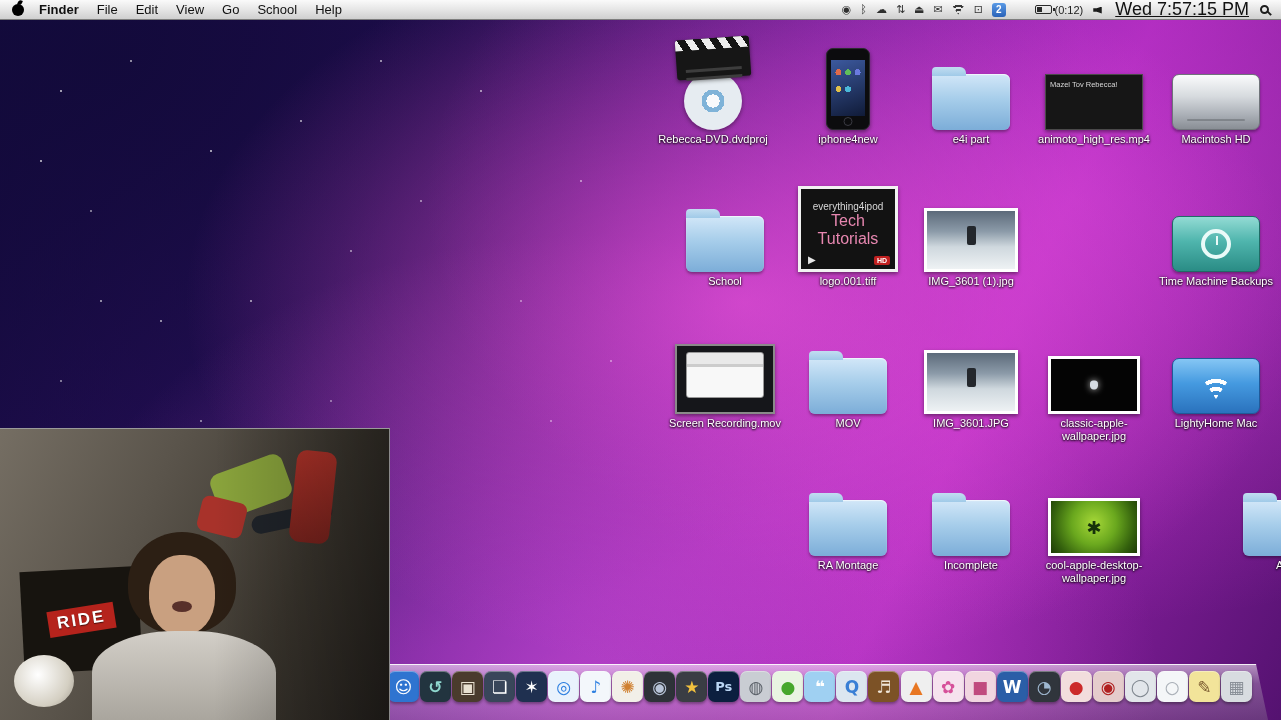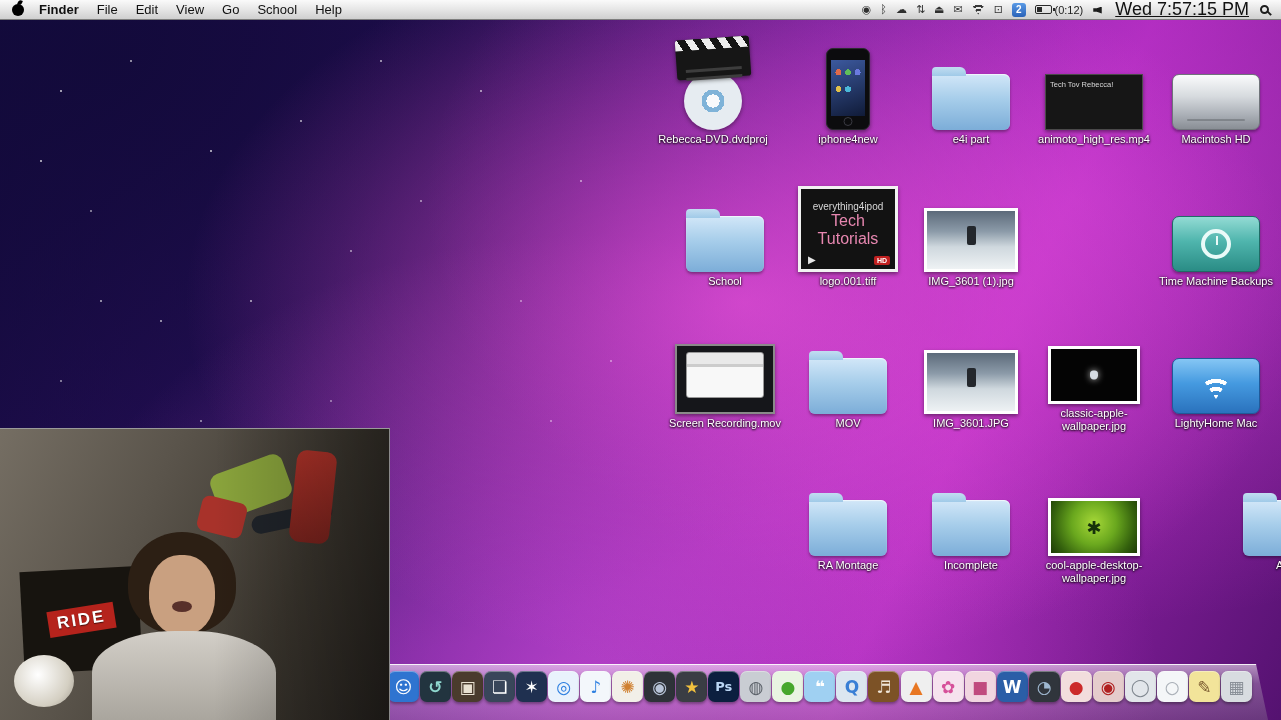--- a/index.html
+++ b/index.html
@@ -42,21 +42,21 @@
   .apple::before { content:""; position:absolute; top:-4px; left:6px; width:4px; height:5px; background:#000; border-radius:60% 0 60% 0; transform:rotate(25deg); }
   .menu-item { padding:0 9px; line-height:20px; cursor:default; }
   .app-name { font-weight:bold; }
   .mb-right { margin-left:auto; display:flex; align-items:center; gap:9px; }
   .status-icon { font-family:"DejaVu Sans", sans-serif; font-size:11px; color:#1c1c1c; opacity:.9; line-height:20px; }
   .wifi { width:13px; height:10px; display:inline-block;
     background:radial-gradient(circle at 50% 100%, #222 0 2px, transparent 2px 4px, #222 4px 6px, transparent 6px 8px, #222 8px 10px, transparent 10px);
     clip-path:polygon(50% 100%,0 0,100% 0); }
   .badge2 { background:linear-gradient(180deg,#5a9ae6,#2a62b8); color:#fff; font-size:10px; font-weight:bold;
     padding:0 4px; height:14px; line-height:14px; border-radius:3px; }
-  .batt-wrap { display:flex; align-items:center; gap:3px; font-size:11px; color:#1c1c1c; }
+  .batt-wrap { display:flex; align-items:center; gap:3px; font-size:11px; color:#1c1c1c;margin-left:20px; }
   .batt { width:17px; height:9px; border:1px solid #2a2a2a; border-radius:2px; position:relative; }
   .batt::before { content:""; position:absolute; left:1px; top:1px; bottom:1px; width:5px; background:#2a2a2a; }
   .batt::after { content:""; position:absolute; right:-4px; top:2px; width:2px; height:3px; background:#2a2a2a; }
   .spk { width:12px; height:12px; position:relative; display:inline-block; }
   .spk::before { content:""; position:absolute; left:1px; top:3px; width:10px; height:7px; background:#1c1c1c;
     clip-path:polygon(0 25%,35% 25%,85% 0,85% 100%,35% 75%,0 75%); }
   .clock { font-size:18px; color:#111; padding:0 2px;text-decoration:underline; }
   .mag { width:9px; height:9px; border:2px solid #1c1c1c; border-radius:50%; position:relative; display:inline-block; margin-right:4px; }
   .mag::after { content:""; position:absolute; width:6px; height:2px; background:#1c1c1c; transform:rotate(45deg); right:-5px; bottom:-2px; }
 
@@ -201,21 +201,21 @@
   <div class="cell" style="left:911px;top:30px">
     <div class="icon-area">
         <div class="folder"></div>
       </div>
     <div class="label">e4i part</div>
   </div>
 
   <div class="cell" style="left:1034px;top:30px">
     <div class="icon-area">
         <div class="animoto-thumb">
-      <span>Tech Tov Rebecca!</span>
+      <span>Mazel Tov Rebecca!</span>
     </div>
       </div>
     <div class="label">animoto_high_res.mp4</div>
   </div>
 
   <div class="cell" style="left:1156px;top:30px">
     <div class="icon-area">
         <div class="hdd"></div>
       </div>
     <div class="label">Macintosh HD</div>
@@ -271,21 +271,21 @@
     <div class="label">MOV</div>
   </div>
 
   <div class="cell" style="left:911px;top:314px">
     <div class="icon-area">
         <div class="photo-thumb"></div>
       </div>
     <div class="label">IMG_3601.JPG</div>
   </div>
 
-  <div class="cell" style="left:1034px;top:304px">
+  <div class="cell" style="left:1034px;top:314px">
     <div class="icon-area">
         <div class="black-thumb"></div>
       </div>
     <div class="label">
       <div>classic-apple-</div>
       <div>wallpaper.jpg</div>
     </div>
   </div>
 
   <div class="cell" style="left:1156px;top:314px">

